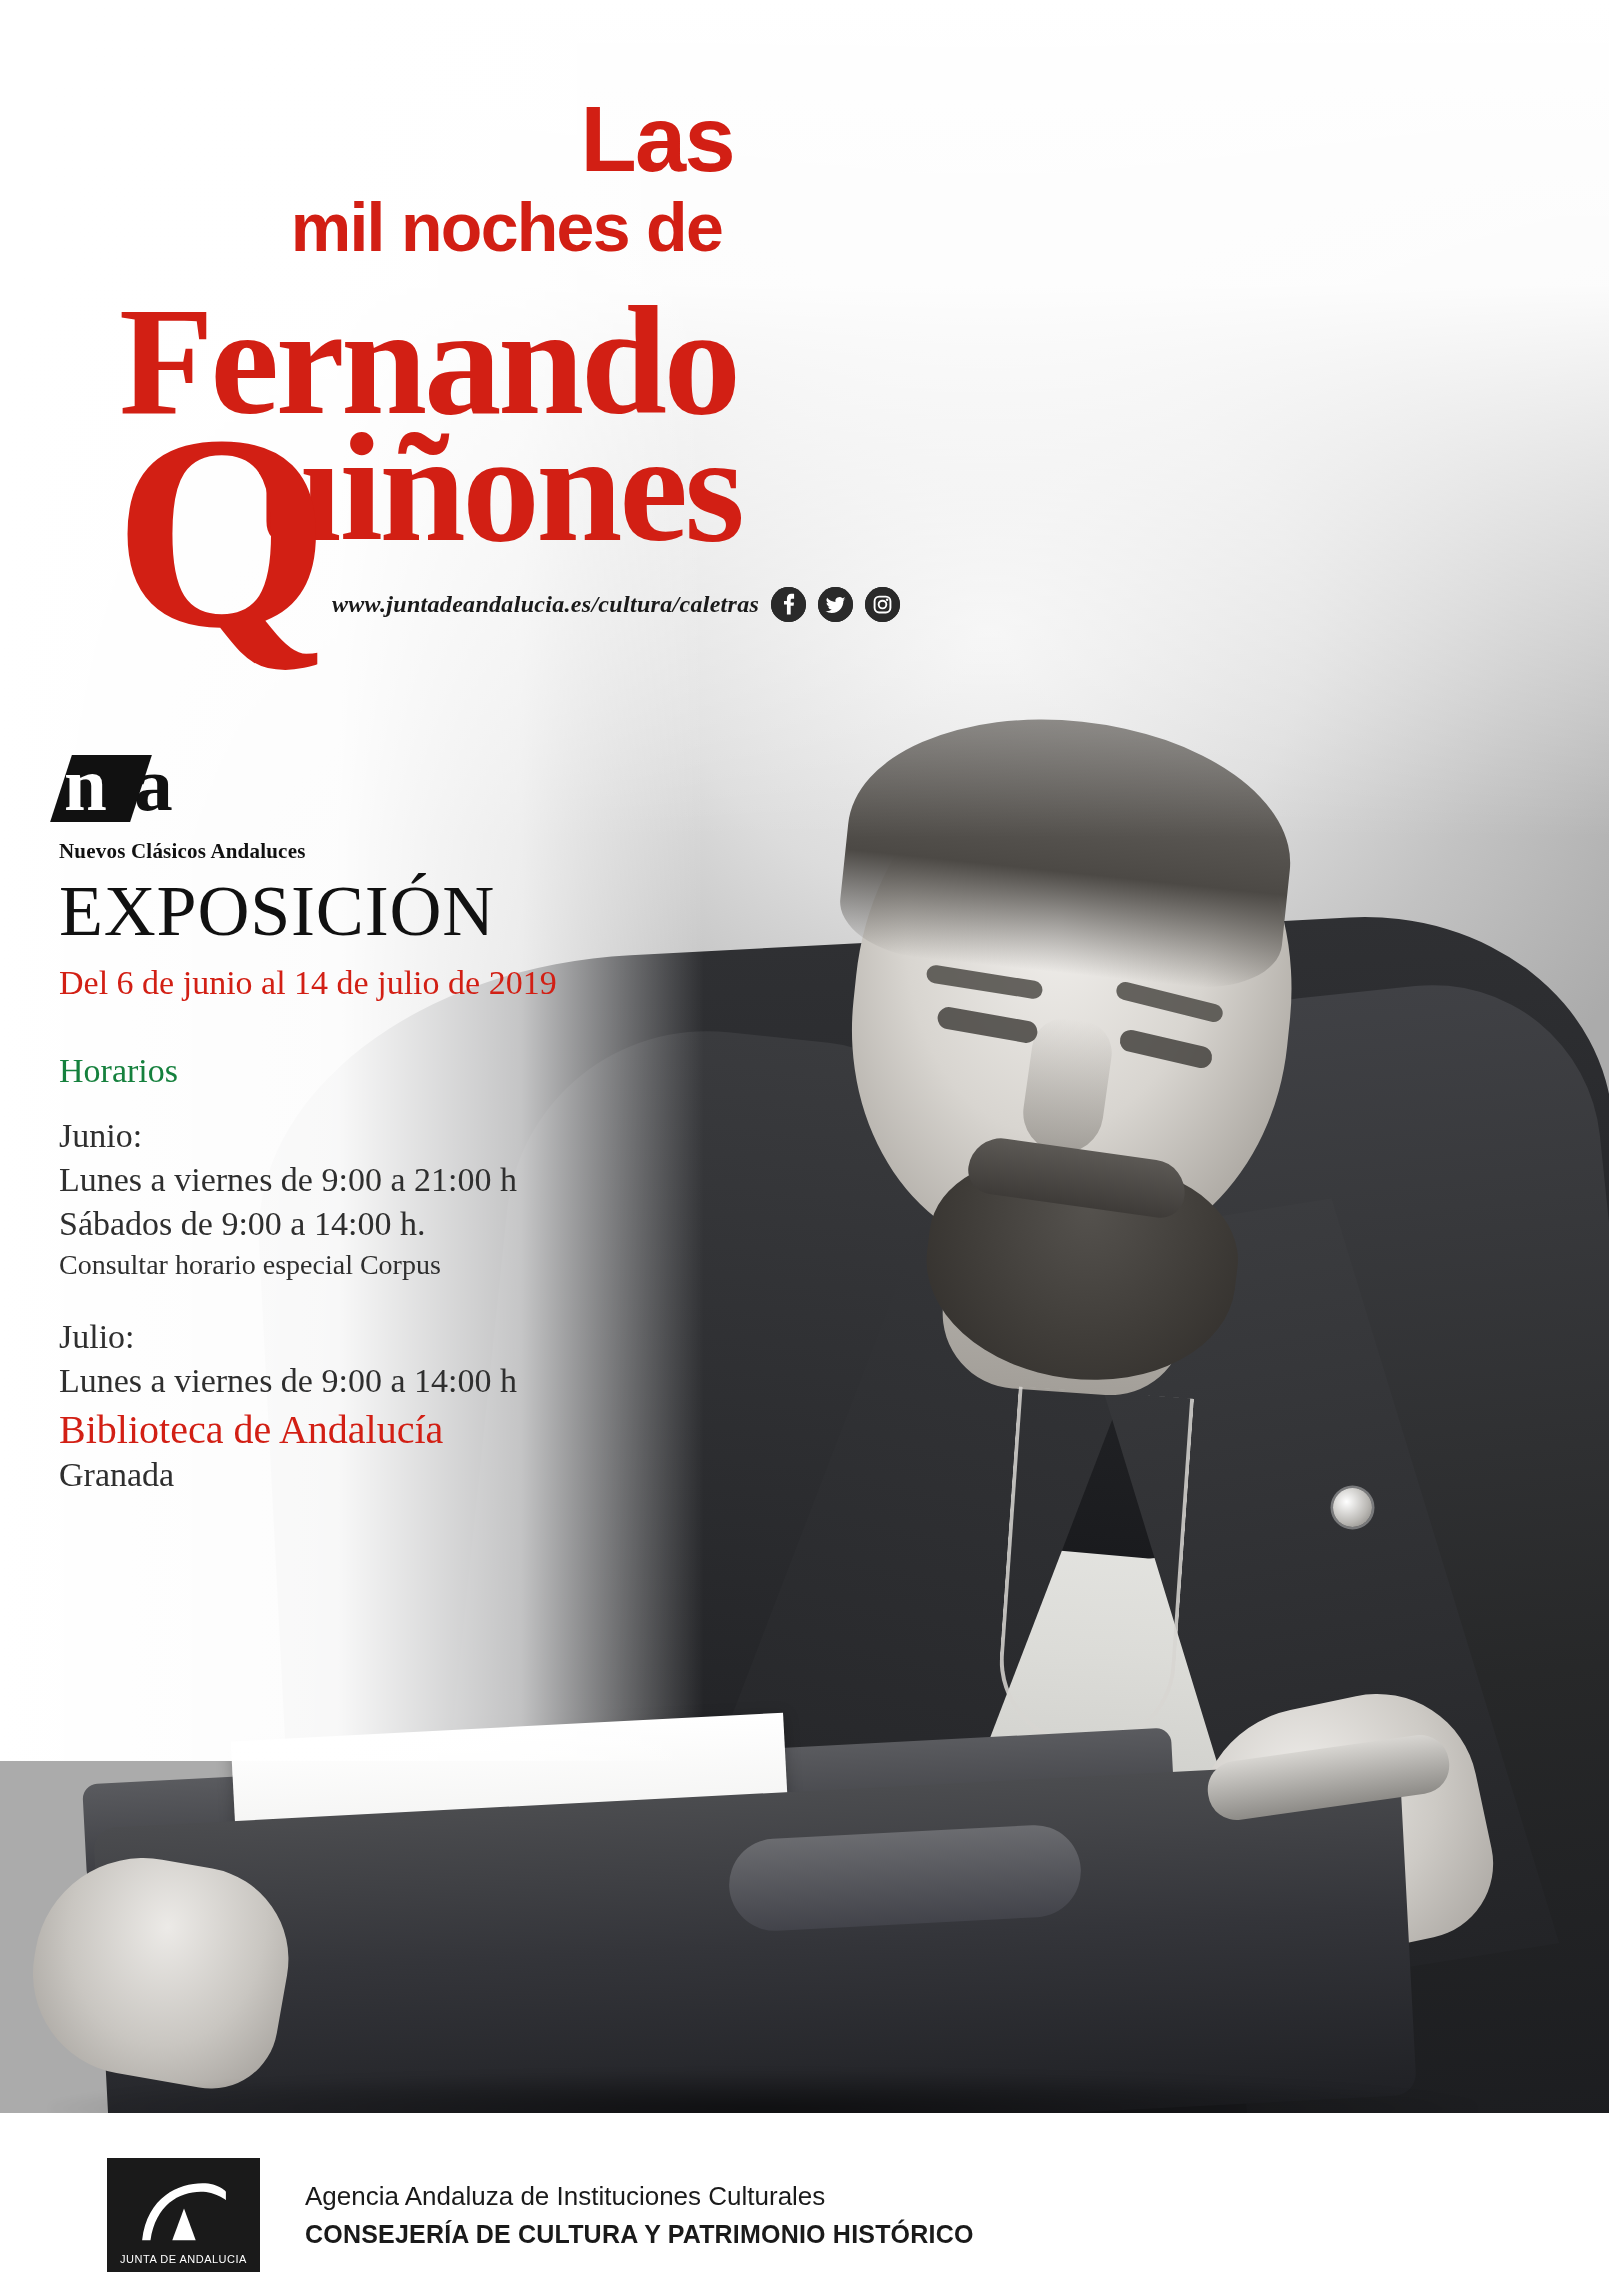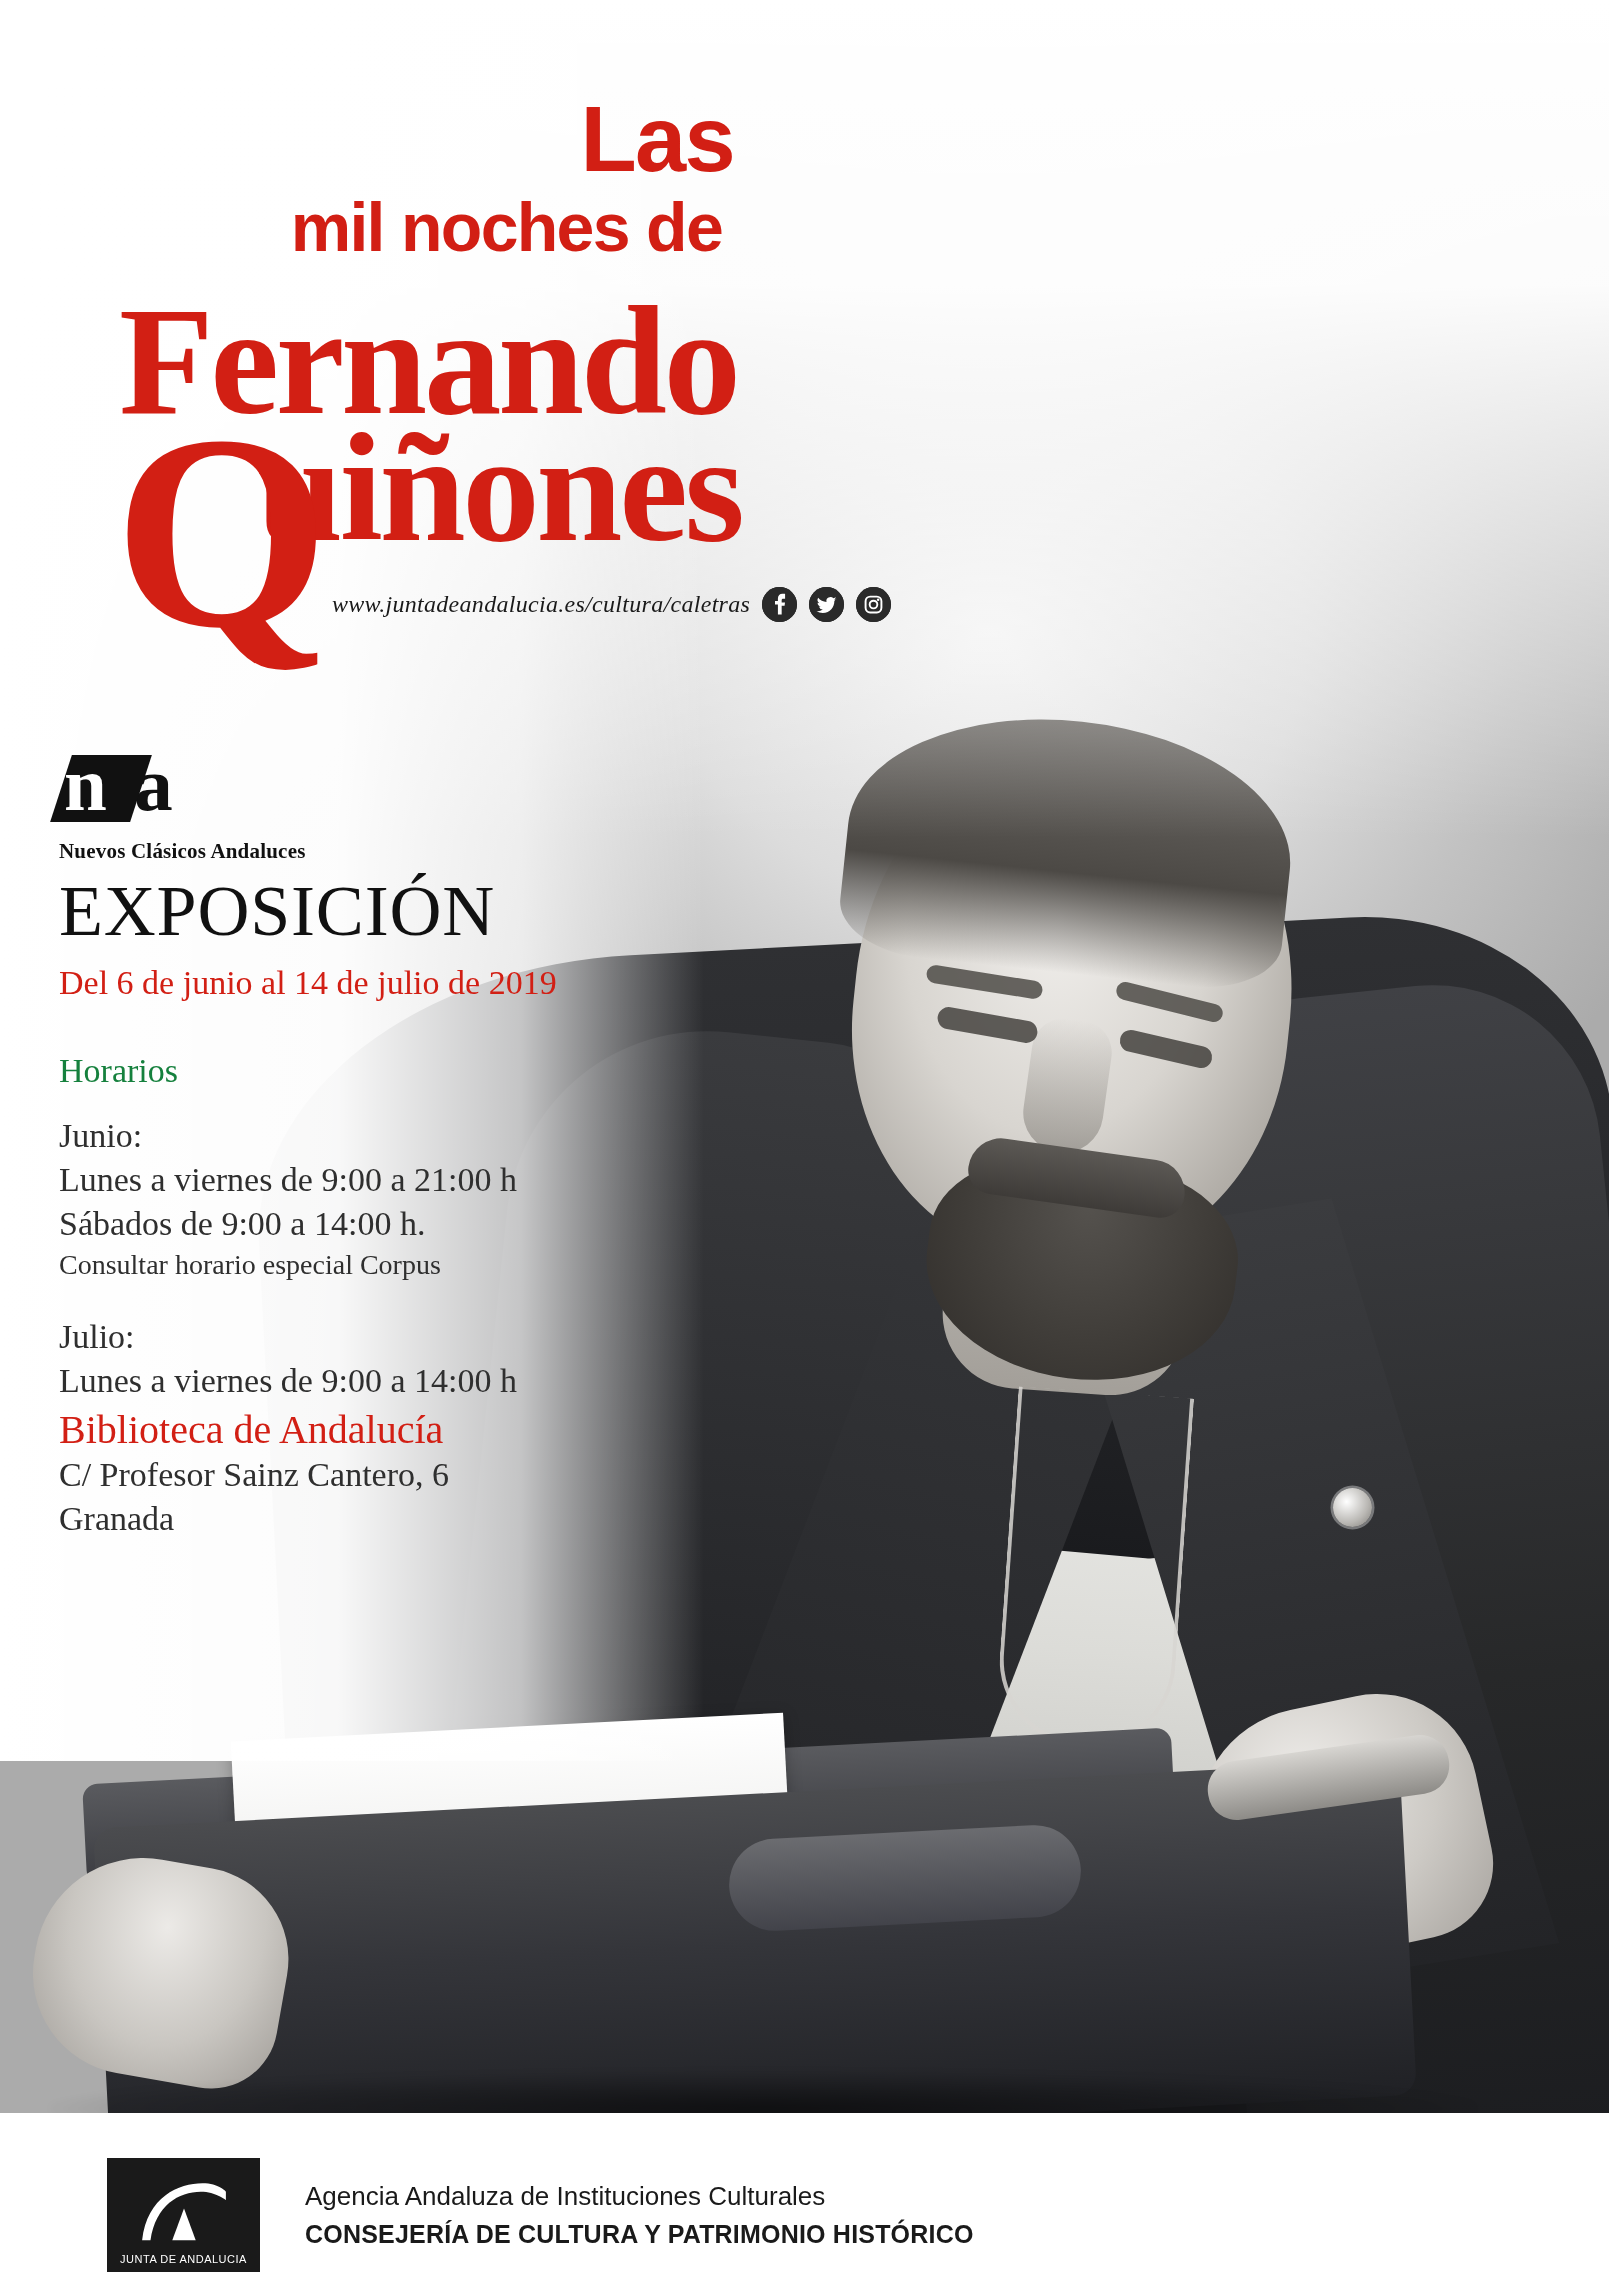--- a/index.html
+++ b/index.html
@@ -370,20 +370,21 @@
 
   
   .url-row {
     position: absolute;
     left: 332px;
     top: 587px;
     display: flex;
     align-items: center;
     gap: 12px;
     z-index: 6;
+    font-weight: bold;
   }
   .url-text {
     font-family: "Liberation Serif", serif;
     font-style: italic;
     font-size: 24px;
     color: #1a1a1a;
     letter-spacing: 0.3px;
   }
   .soc {
     width: 35px;
@@ -647,21 +648,20 @@
   <div class="sched">
     <div class="lbl">Horarios</div>
     <div class="mon">Junio:</div>
     <div class="line">Lunes a viernes de 9:00 a 21:00 h</div>
     <div class="line">Sábados de 9:00 a 14:00 h.</div>
     <div class="note">Consultar horario especial Corpus</div>
     <div class="gap"></div>
     <div class="mon">Julio:</div>
     <div class="line">Lunes a viernes de 9:00 a 14:00 h</div>
     <div class="venue">Biblioteca de Andalucía</div>
-    <div class="addr">C/ Profesor Sainz Cantero, 6</div>
     <div class="addr">Granada</div>
   </div>
 
   <div class="footer">
     <div class="junta-logo">
       <svg class="junta-arch" width="91" height="62" viewBox="0 0 108 74" aria-hidden="true">
         <path d="M4 72 C 10 20, 48 4, 76 4 C 96 4, 104 14, 104 14 L 104 24 C 104 24, 92 14, 74 14 C 48 14, 20 30, 14 72 Z" fill="#ffffff"></path>
         <path d="M40 72 L 54 34 L 68 72 Z" fill="#ffffff"></path>
       </svg>
       <div class="junta-caption">JUNTA DE ANDALUCIA</div>

